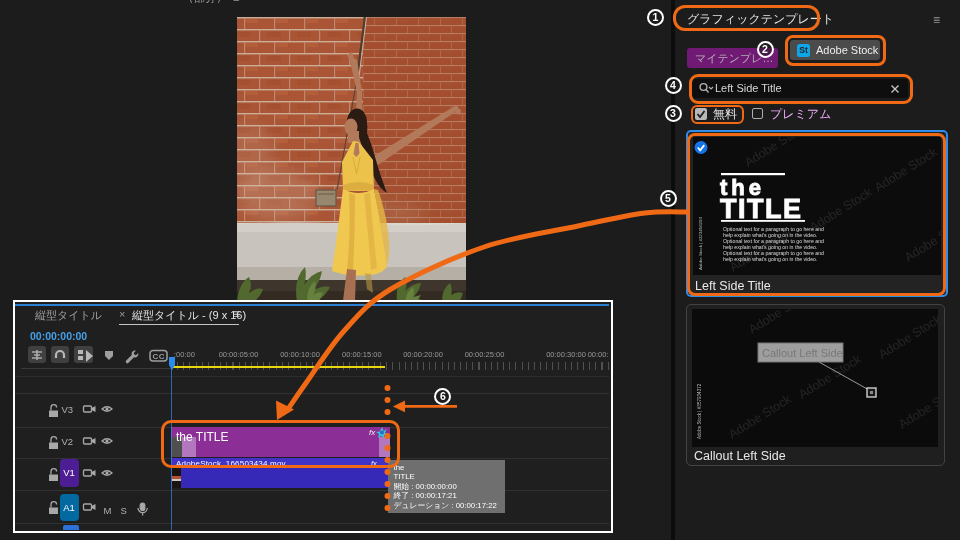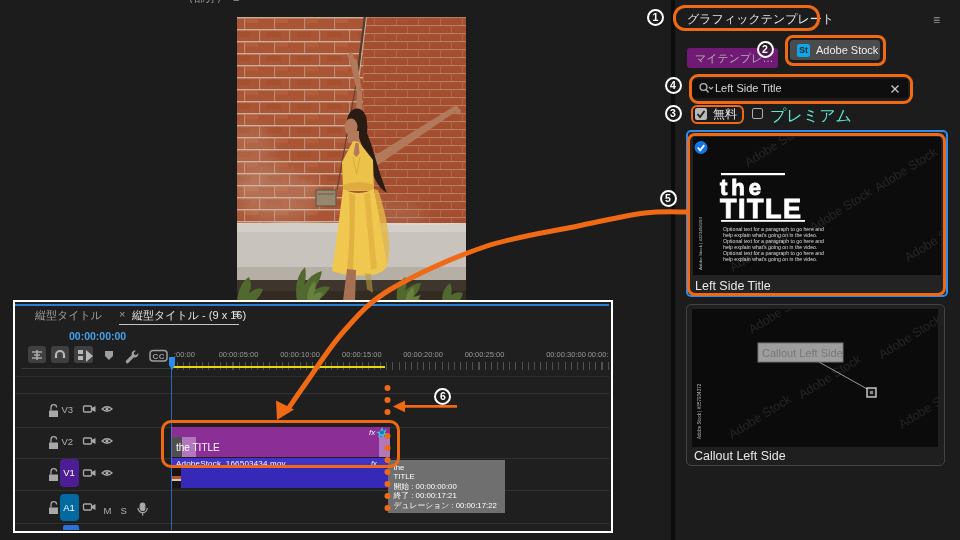--- a/index.html
+++ b/index.html
@@ -106,21 +106,21 @@
 
 <div class="abs" style="left:13px;top:300px;width:600px;height:233px;background:#1f1f1f;border:2.5px solid #fff;box-sizing:border-box;">
   <div class="abs" style="left:0;top:2px;width:594px;height:2px;background:#2b7fd0;"></div>
 
   <div class="abs" style="left:20px;top:6px;color:#a0a0a0;font-size:11px;">縦型タイトル</div>
   <div class="abs" style="left:104px;top:6px;color:#9a9a9a;font-size:11px;">×</div>
   <div class="abs" style="left:117px;top:6px;color:#e6e6e6;font-size:11px;">縦型タイトル - (9 x 16)</div>
   <div class="abs" style="left:218px;top:5px;color:#cfcfcf;font-size:12px;">≡</div>
   <div class="abs" style="left:104px;top:21.5px;width:120px;height:1.2px;background:#c4c4c4;"></div>
 
-  <div class="abs" style="left:15px;top:27.5px;color:#45a0e8;font-size:10.5px;font-weight:bold;margin-left:39px;">00:00:00:00</div>
+  <div class="abs" style="left:15px;top:27.5px;color:#45a0e8;font-size:10.5px;font-weight:bold;">00:00:00:00</div>
 
   <div class="abs" style="left:13px;top:43.5px;width:18px;height:17px;background:#404040;border-radius:3px;"></div>
   <div class="abs" style="left:36px;top:43.5px;width:18px;height:17px;background:#404040;border-radius:3px;"></div>
   <div class="abs" style="left:59px;top:43.5px;width:19px;height:17px;background:#404040;border-radius:3px;"></div>
   <svg class="abs" style="left:13px;top:43.5px;" width="160" height="18" viewBox="0 0 160 18">
     <g stroke="#b8b8b8" stroke-width="1.3" fill="none">
       <line x1="9" y1="4" x2="9" y2="14"></line>
         <line x1="4" y1="6" x2="14" y2="6"></line>
         <line x1="6" y1="9" x2="12" y2="9"></line>
         <line x1="4" y1="12" x2="14" y2="12"></line>
@@ -200,21 +200,21 @@
   </svg>
 
   <div class="abs" style="left:44.5px;top:157px;width:19px;height:28px;background:#4c1d95;border-radius:4px;color:#fff;font-size:9.5px;text-align:center;line-height:28px;">V1</div>
   <div class="abs" style="left:44.5px;top:192px;width:19px;height:27px;background:#0369a1;border-radius:4px;color:#fff;font-size:9.5px;text-align:center;line-height:27px;">A1</div>
   <div class="abs" style="left:47.5px;top:222.5px;width:16px;height:5px;background:#2e72d9;border-radius:2px 2px 0 0;"></div>
 
   <div class="abs" style="left:156px;top:125px;width:218.5px;height:30px;background:#8b2f96;">
     <div class="abs" style="left:0.5px;top:9.5px;width:10px;height:20px;background:#4f4f4f;"></div>
     <div class="abs" style="left:10.5px;top:9.5px;width:14px;height:20px;background:#b277bd;"></div>
     <div class="abs" style="left:207.5px;top:9.5px;width:11px;height:20px;background:#b277bd;"></div>
-    <div class="abs" style="left:5px;top:15px;color:#fff;font-size:10px;">the TITLE</div>
+    <div class="abs" style="left:5px;top:3px;color:#fff;font-size:12px;">the TITLE</div>
     <div class="abs" style="left:198px;top:0.5px;color:#efefef;font-size:8px;font-style:italic;">fx</div>
     <svg class="abs" style="left:205px;top:0;" width="12" height="11" viewBox="0 0 12 11">
         <path d="M6 0 L7.5 4 L11 2 L9 5.5 L12 8 L8 8.5 L8.5 11 L5 9 L2 11 L3 7 L0 5 L4 4.5 Z" fill="#39c1d8"></path>
         <circle cx="6" cy="5.5" r="2" fill="#2270c9"></circle>
       </svg>
   </div>
 
   <div class="abs" style="left:156px;top:156px;width:218.5px;height:30px;background:#3629b8;">
     <div class="abs" style="left:0;top:0;width:218.5px;height:9.5px;background:#4033c6;"></div>
     <div class="abs" style="left:5px;top:0.5px;color:#fff;font-size:8px;letter-spacing:.2px;">AdobeStock_166503434.mov</div>
@@ -258,21 +258,21 @@
 </div>
 <div class="orect" style="left:688.5px;top:74px;width:224px;height:29.5px;border-radius:9px;"></div>
 
 <div class="abs" style="left:695px;top:108px;width:12px;height:12px;background:#b8b8b8;border-radius:2px;"></div>
 <svg class="abs" style="left:695px;top:108px;" width="12" height="12" viewBox="0 0 12 12">
     <path d="M2.5 6 l2.5 3 4.5-6" fill="none" stroke="#1d1d1d" stroke-width="1.8"></path>
   </svg>
 <div class="abs" style="left:713px;top:106px;color:#e8e8e8;font-size:12px;">無料</div>
 <div class="orect" style="left:691px;top:105px;width:52.5px;height:19px;border-width:2.5px;border-radius:6px;"></div>
 <div class="abs" style="left:752px;top:108px;width:11px;height:11px;border:1.6px solid #aeaeae;border-radius:2px;box-sizing:border-box;"></div>
-<div class="abs" style="left:770px;top:106px;color:#5eead4;font-size:16px;">プレミアム</div>
+<div class="abs" style="left:770px;top:106px;color:#f0abfc;font-size:12px;">プレミアム</div>
 
 <div class="abs" style="left:686px;top:130px;width:262px;height:167px;background:#232323;border:2px solid #2e8ceb;border-radius:5px;box-sizing:border-box;">
   <div class="abs" style="left:5px;top:5px;width:248px;height:138px;background:#0c0c0c;overflow:hidden;" id="thumb1">
     <svg width="248" height="138" viewBox="0 0 248 138">
       <g fill="rgba(255,255,255,0.10)" font-size="12.5" font-family="Liberation Sans">
         <text x="55" y="30" transform="rotate(-32 55 30)">Adobe Stock</text>
         <text x="185" y="55" transform="rotate(-32 185 55)">Adobe Stock</text>
         <text x="120" y="95" transform="rotate(-32 120 95)">Adobe Stock</text>
         <text x="215" y="125" transform="rotate(-32 215 125)">Adobe Stock</text>
         <text x="40" y="135" transform="rotate(-32 40 135)">Adobe Stock</text>

